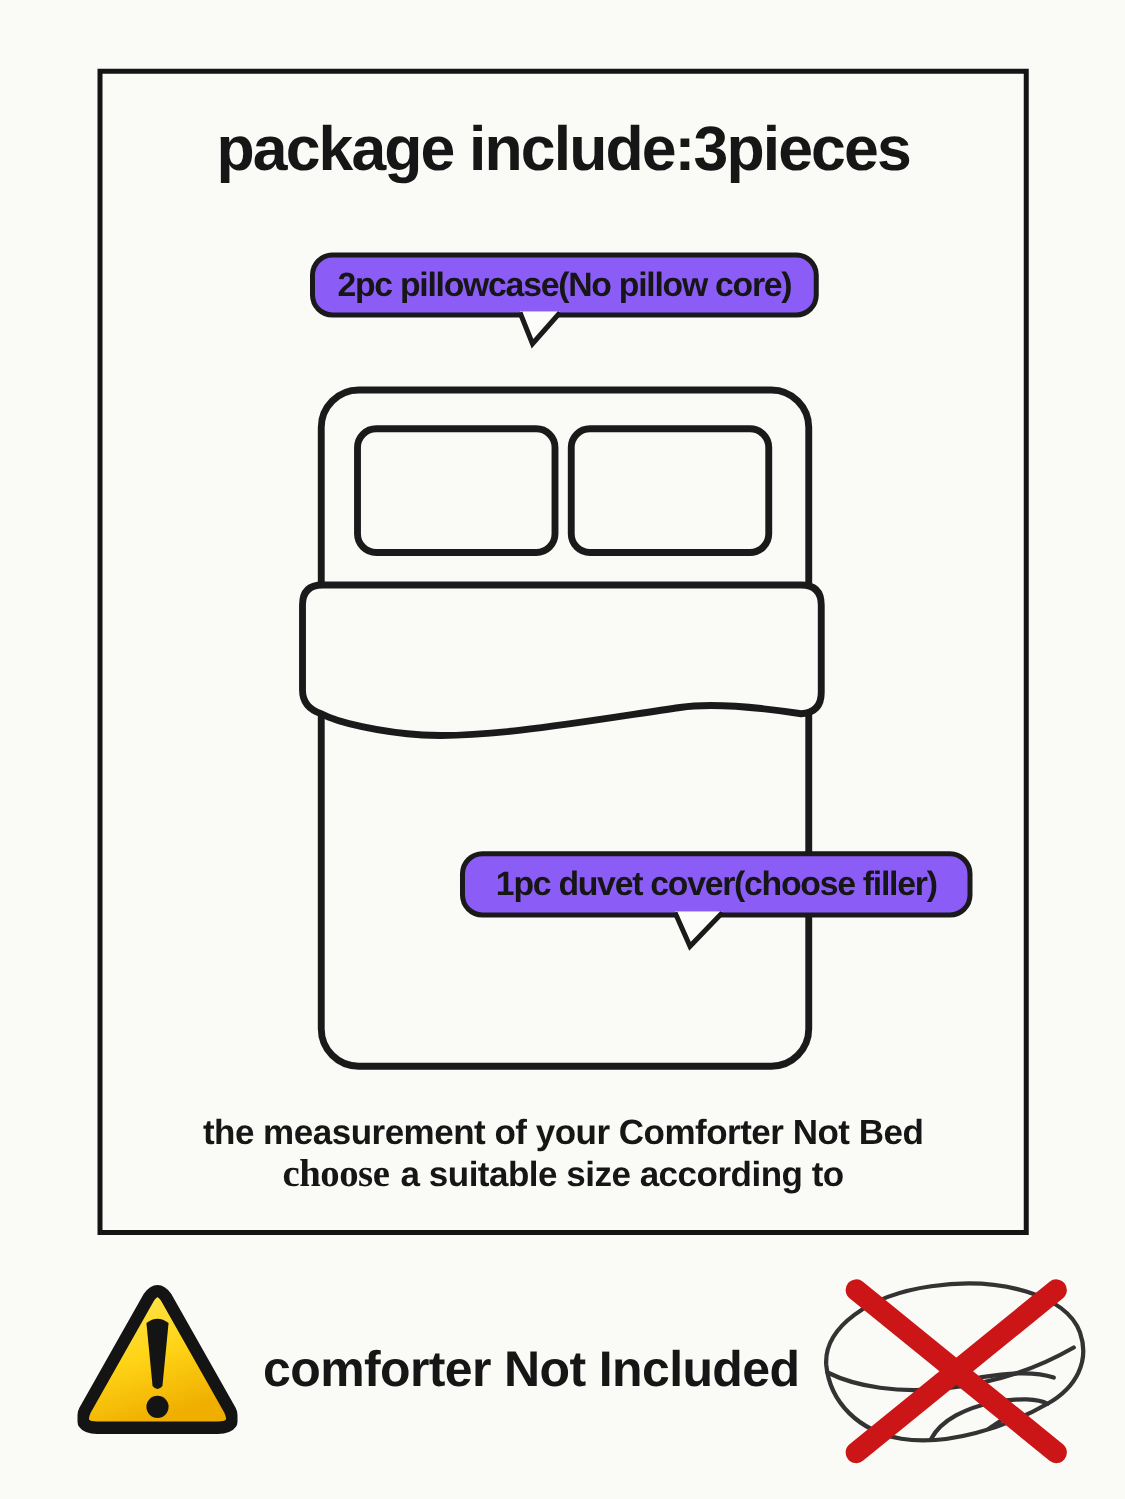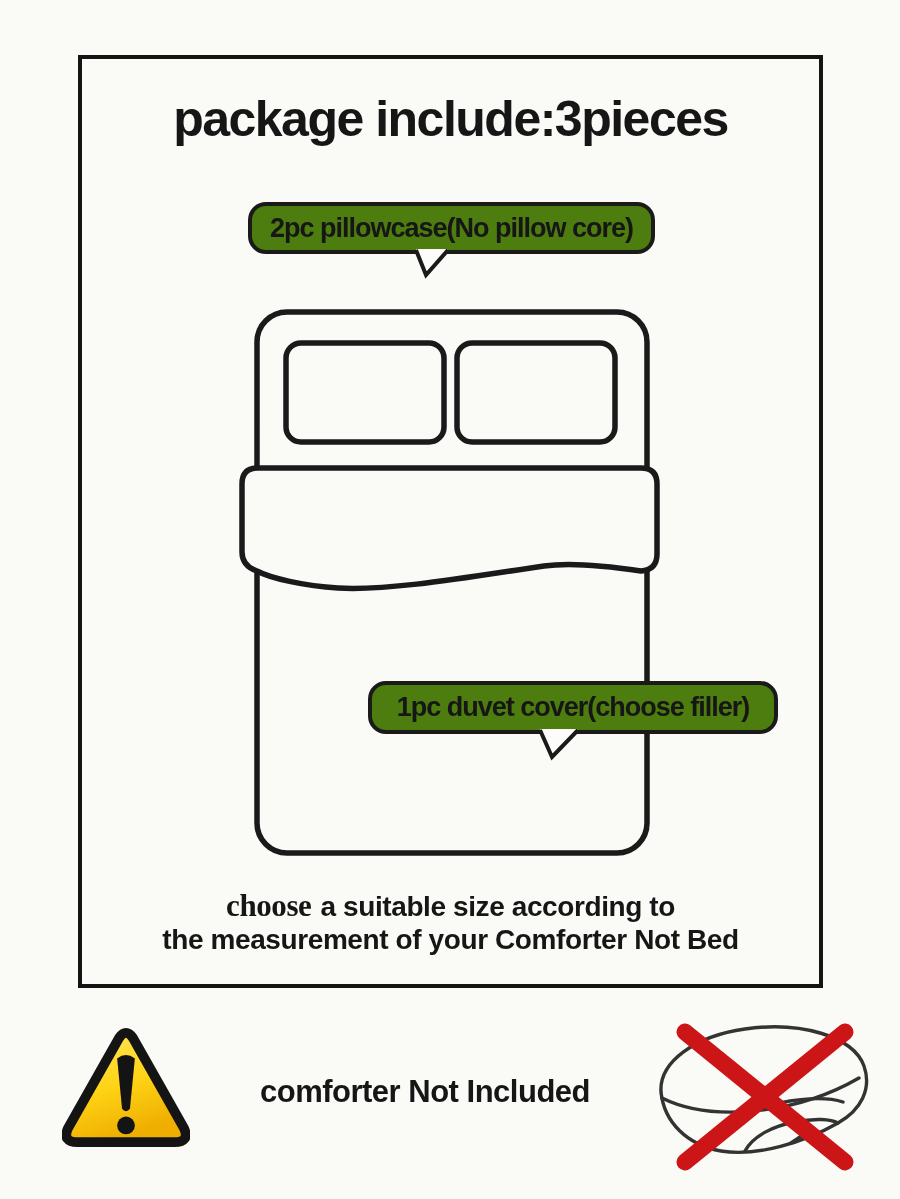--- a/index.html
+++ b/index.html
@@ -20,21 +20,21 @@
   }
 
   .title{
     position:absolute;left:78px;top:90px;width:745px;
     text-align:center;font-size:50px;font-weight:bold;
     letter-spacing:-1.5px;color:#161616;
   }
 
   .bubble{
     position:absolute;box-sizing:border-box;
-    background:#4d7c0f;border:4px solid #1a1a1a;border-radius:18px;
+    background:#8b5cf6;border:4px solid #1a1a1a;border-radius:18px;
     display:flex;align-items:center;justify-content:center;
     font-size:27px;font-weight:bold;letter-spacing:-1px;
     color:#161616;z-index:5;
   }
   .bubble-pillow{left:248px;top:202px;width:407px;height:52px;}
   .bubble-duvet{left:368px;top:681px;width:410px;height:53px;}
 
   .tail{position:absolute;z-index:6;}
   .tail-pillow{left:410px;top:249px;}
   .tail-duvet{left:532px;top:729px;}
@@ -47,21 +47,21 @@
     color:#161616;letter-spacing:-0.4px;
   }
   .serif-word{
     font-family:"Liberation Serif", serif;
     font-size:31px;padding-right:9px;
   }
 
   .warning-svg{position:absolute;left:62px;top:1026px;}
   .notice-text{
     position:absolute;left:100px;top:1074px;width:650px;
-    text-align:center;font-size:31px;font-weight:bold;
+    text-align:center;font-size:40px;font-weight:bold;
     letter-spacing:-0.5px;color:#161616;
   }
   .nocomforter-svg{position:absolute;left:645px;top:1010px;}
 </style>
 </head>
 <body>
 
 <div class="stage">
 
   <div class="frame"></div>
@@ -92,22 +92,22 @@
 
   <div class="bubble bubble-duvet">
     <span>1pc duvet cover(choose filler)</span>
   </div>
   <svg class="tail tail-duvet" width="52" height="34" viewBox="0 0 52 34">
     <polygon points="8,0 20,28 46,0" fill="#fcfcfa"></polygon>
     <path d="M8 1 L20 28 L46 1" fill="none" stroke="#1a1a1a" stroke-width="4" stroke-linejoin="miter"></path>
   </svg>
 
   <div class="footer-text">
+    <div>the measurement of your Comforter Not Bed</div>
     <div><span class="serif-word">choose</span><span>a suitable size according to</span></div>
-    <div>the measurement of your Comforter Not Bed</div>
   </div>
 
   <svg class="warning-svg" width="128" height="128" viewBox="0 0 130 130">
     <defs>
       <linearGradient id="wgrad" x1="0" y1="0" x2="0.35" y2="1">
         <stop offset="0" stop-color="#ffe95c"></stop>
         <stop offset="0.55" stop-color="#ffd416"></stop>
         <stop offset="1" stop-color="#efae00"></stop>
       </linearGradient>
     </defs>

